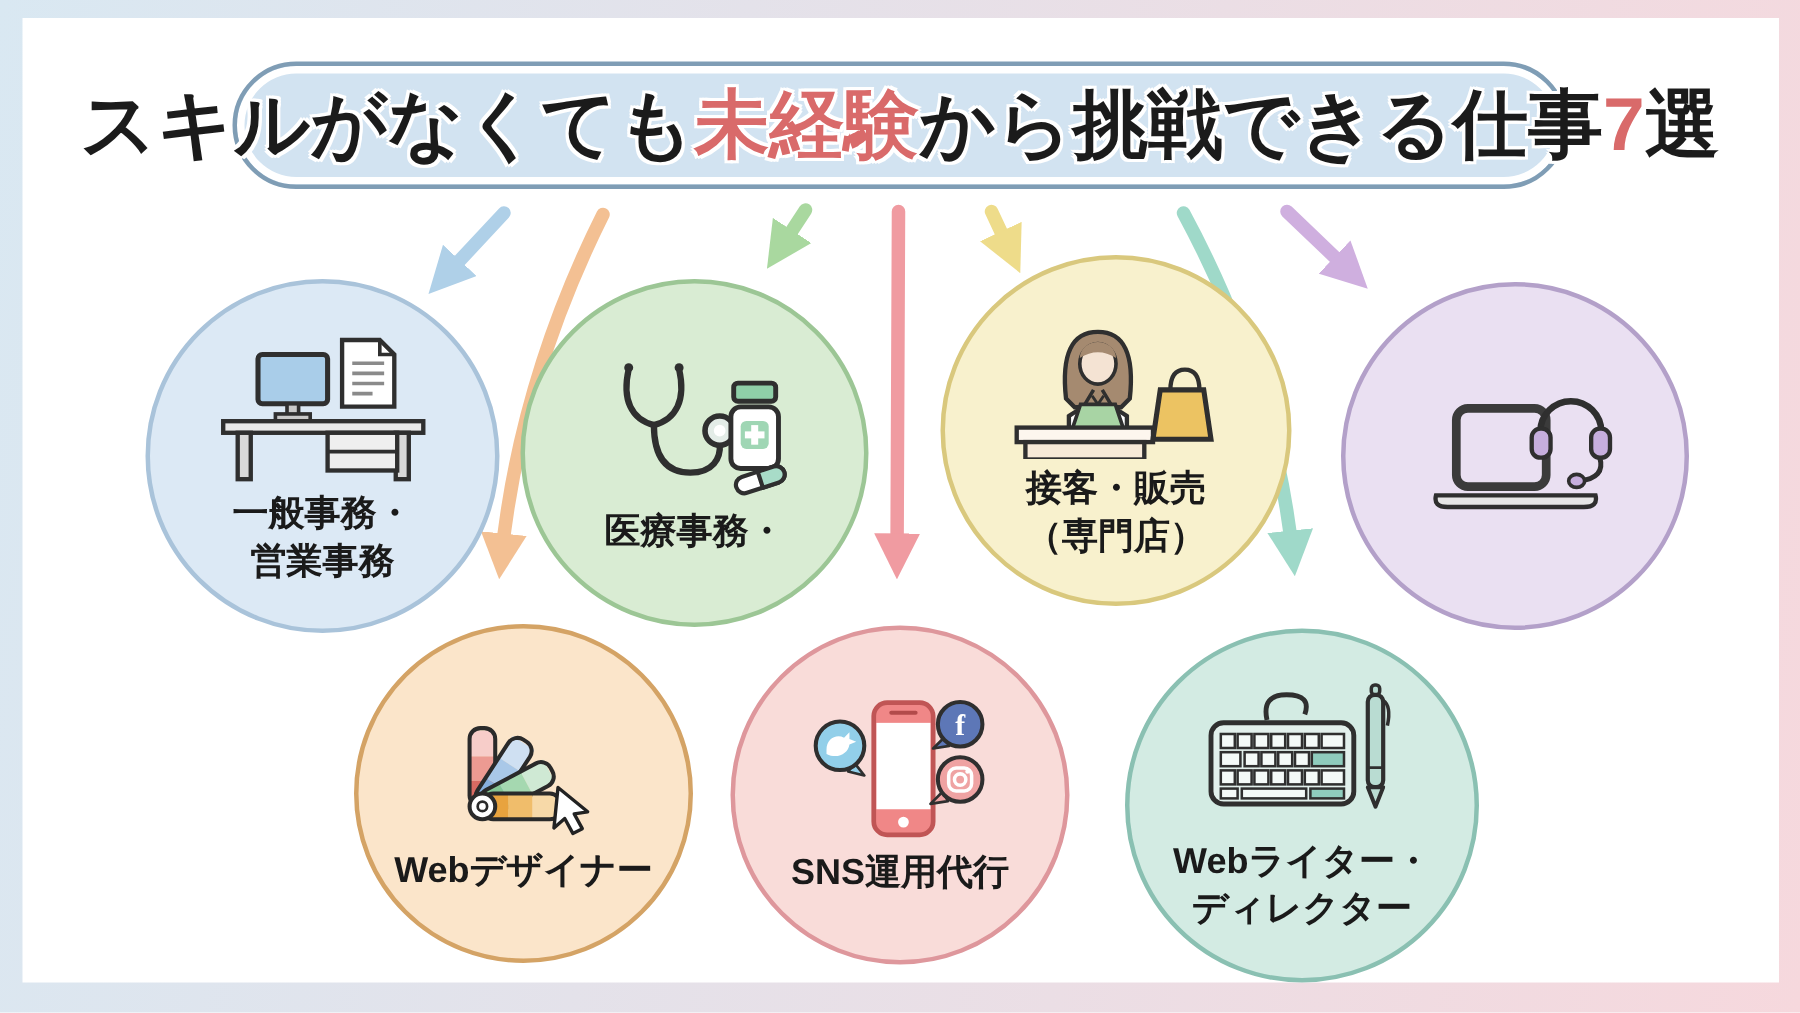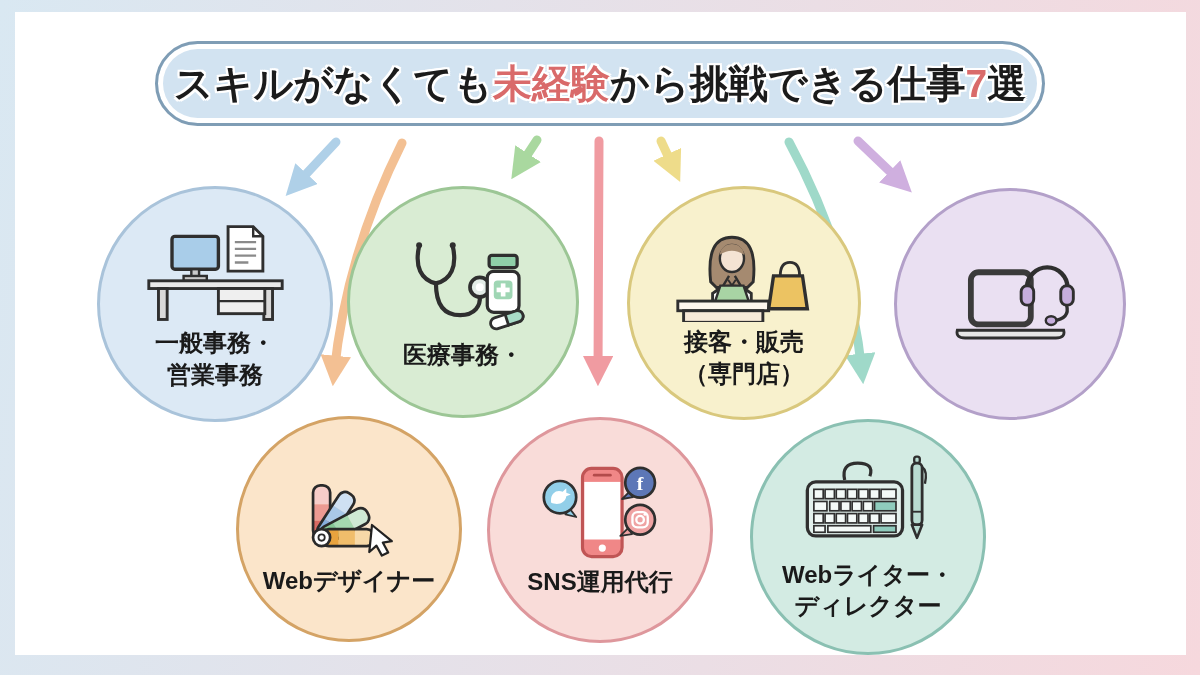--- a/index.html
+++ b/index.html
@@ -4,32 +4,32 @@
 <style>
   html,body{margin:0;padding:0;}
   body{font-family:"Liberation Sans","DejaVu Sans",sans-serif;}
   .canvas{position:relative;width:1200px;height:675px;overflow:hidden;
           background:linear-gradient(100deg,#d9e8f2,#f6d8dd);}
   .inner-bg{position:absolute;left:15px;top:12px;right:14px;bottom:20px;background:#ffffff;z-index:0;}
   .title-banner{position:absolute;left:155px;top:41px;width:890px;height:85px;z-index:3;
           background:#d2e3f1;border:3px solid #7f9db5;border-radius:46px;
           box-shadow:inset 0 0 0 5px #ffffff;
           display:flex;align-items:center;justify-content:center;box-sizing:border-box;}
-  .title-text{font-size:39px;font-weight:700;color:#1b1b1b;white-space:nowrap;letter-spacing:0px;
+  .title-text{font-size:50px;font-weight:700;color:#1b1b1b;white-space:nowrap;letter-spacing:0px;
           text-shadow:-2px -2px 0 #fff,2px -2px 0 #fff,-2px 2px 0 #fff,2px 2px 0 #fff,
                       -2px 0 0 #fff,2px 0 0 #fff,0 -2px 0 #fff,0 2px 0 #fff;}
   .accent{color:#d96a6a;}
   .arrows{position:absolute;left:0;top:0;z-index:1;pointer-events:none;}
   .job-circle{position:absolute;border-radius:50%;border:3px solid;z-index:2;box-sizing:border-box;
           display:flex;flex-direction:column;align-items:center;justify-content:center;}
   .job-label{font-size:24px;font-weight:700;color:#1a1a1a;text-align:center;line-height:1.32;margin-top:4px;}
   .job-label span{display:block;}
   .c0{left:97px;top:186px;width:236px;height:236px;}
   .c1{left:347px;top:186px;width:232px;height:232px;}
-  .c2{left:627px;top:186px;width:234px;height:234px;}
+  .c2{left:627px;top:170px;width:234px;height:234px;}
   .c3{left:894px;top:188px;width:232px;height:232px;}
   .c4{left:236px;top:416px;width:226px;height:226px;}
   .c5{left:487px;top:417px;width:226px;height:226px;}
   .c6{left:750px;top:419px;width:236px;height:236px;}
   .icon-svg{display:block;}
 </style>
 </head>
 <body>
 
 <div class="canvas" style="background: linear-gradient(100deg, rgb(217, 232, 242), rgb(246, 216, 221));">

